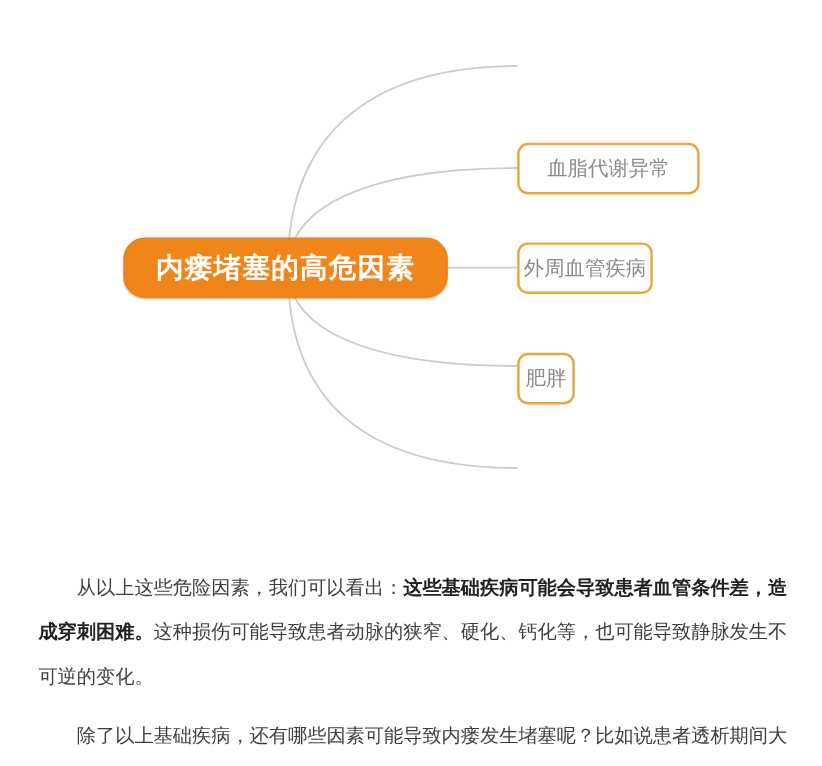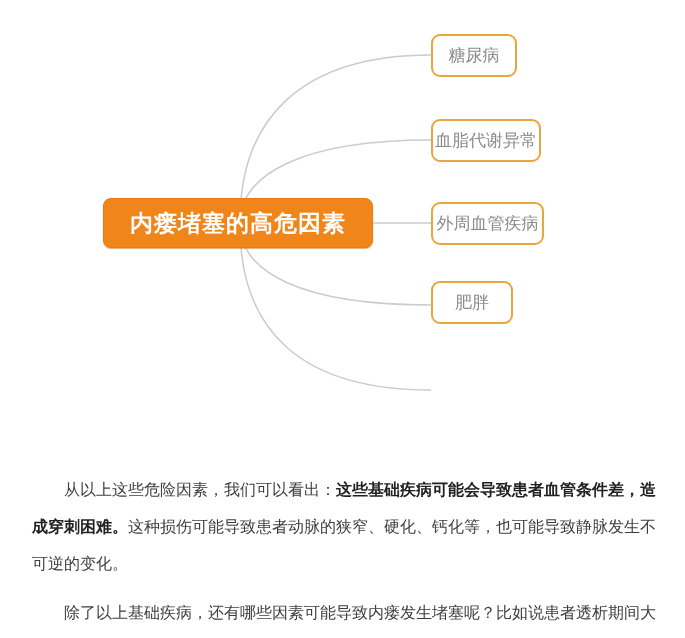--- a/index.html
+++ b/index.html
@@ -4,35 +4,35 @@
 <style>
   html,body { margin:0; padding:0; background:#ffffff; }
   .canvas {
     position:relative; width:685px; height:638px; background:#ffffff; overflow:hidden;
     font-family:"DejaVu Sans","Liberation Sans",sans-serif;
   }
   .mindmap { position:absolute; left:0; top:0; width:685px; height:450px; }
   .mindmap-svg { position:absolute; left:0; top:0; }
   .root-node {
     position:absolute; left:103px; top:198px; width:270px; height:50px;
-    background:#f08519; border:1px solid #e87c12; border-radius:8px; box-sizing:border-box;
+    background:#f08519; border:1px solid #e87c12; border-radius:18px; box-sizing:border-box;
     color:#ffffff; font-size:23px; font-weight:bold; letter-spacing:1px;
     display:flex; align-items:center; justify-content:center;
     box-shadow:0 1px 1px rgba(216,112,14,.6);
   }
   .branch-node {
     position:absolute; height:43px; background:#ffffff;
     border:2px solid #e7a63f; border-radius:9px; box-sizing:border-box;
     color:#8a8a8a; font-size:17px;
     display:flex; align-items:center; justify-content:center;
   }
   #branch-0 { left:431px; top:34px;  width:86px;  }
-  #branch-1 { left:431px; top:119px; width:110px;justify-content:center; }
+  #branch-1 { left:431px; top:119px; width:152px;justify-content:center; }
   #branch-2 { left:431px; top:202px; width:113px; }
-  #branch-3 { left:431px; top:281px; width:82px;  }
+  #branch-3 { left:431px; top:294px; width:48px;  }
   #branch-4 { left:431px; top:368px; width:87px;  }
   .article {
     position:absolute; left:20px; top:459px; width:648px;
     font-size:16px; line-height:37px; color:#3d3d3d; text-align:justify;
   }
   .article p { margin:12px; text-indent:2em; }
   .seg-bold { font-weight:bold; color:#222222; }
 </style>
 </head>
 <body>
@@ -45,23 +45,20 @@
       <path d="M 240 221 C 242 175, 300 140, 431 140" fill="none" stroke-width="1.5" stroke="#cbcbcb"></path>
       <path d="M 373 223 L 431 223" fill="none" stroke-width="1.5" stroke="#cbcbcb"></path>
       <path d="M 240 226 C 242 272, 300 305, 431 305" fill="none" stroke-width="1.5" stroke="#cbcbcb"></path>
       <path d="M 240 226 C 240 330, 300 390, 431 390" fill="none" stroke-width="1.5" stroke="#cbcbcb"></path>
     </svg>
 
     <div class="root-node">
       <span>内瘘堵塞的高危因素</span>
     </div>
 
-    <div class="branch-node" id="branch-0">
-      <span>糖尿病</span>
-    </div>
     <div class="branch-node" id="branch-1">
       <span>血脂代谢异常</span>
     </div>
     <div class="branch-node" id="branch-2">
       <span>外周血管疾病</span>
     </div>
     <div class="branch-node" id="branch-3">
       <span>肥胖</span>
     </div>
   </div>

